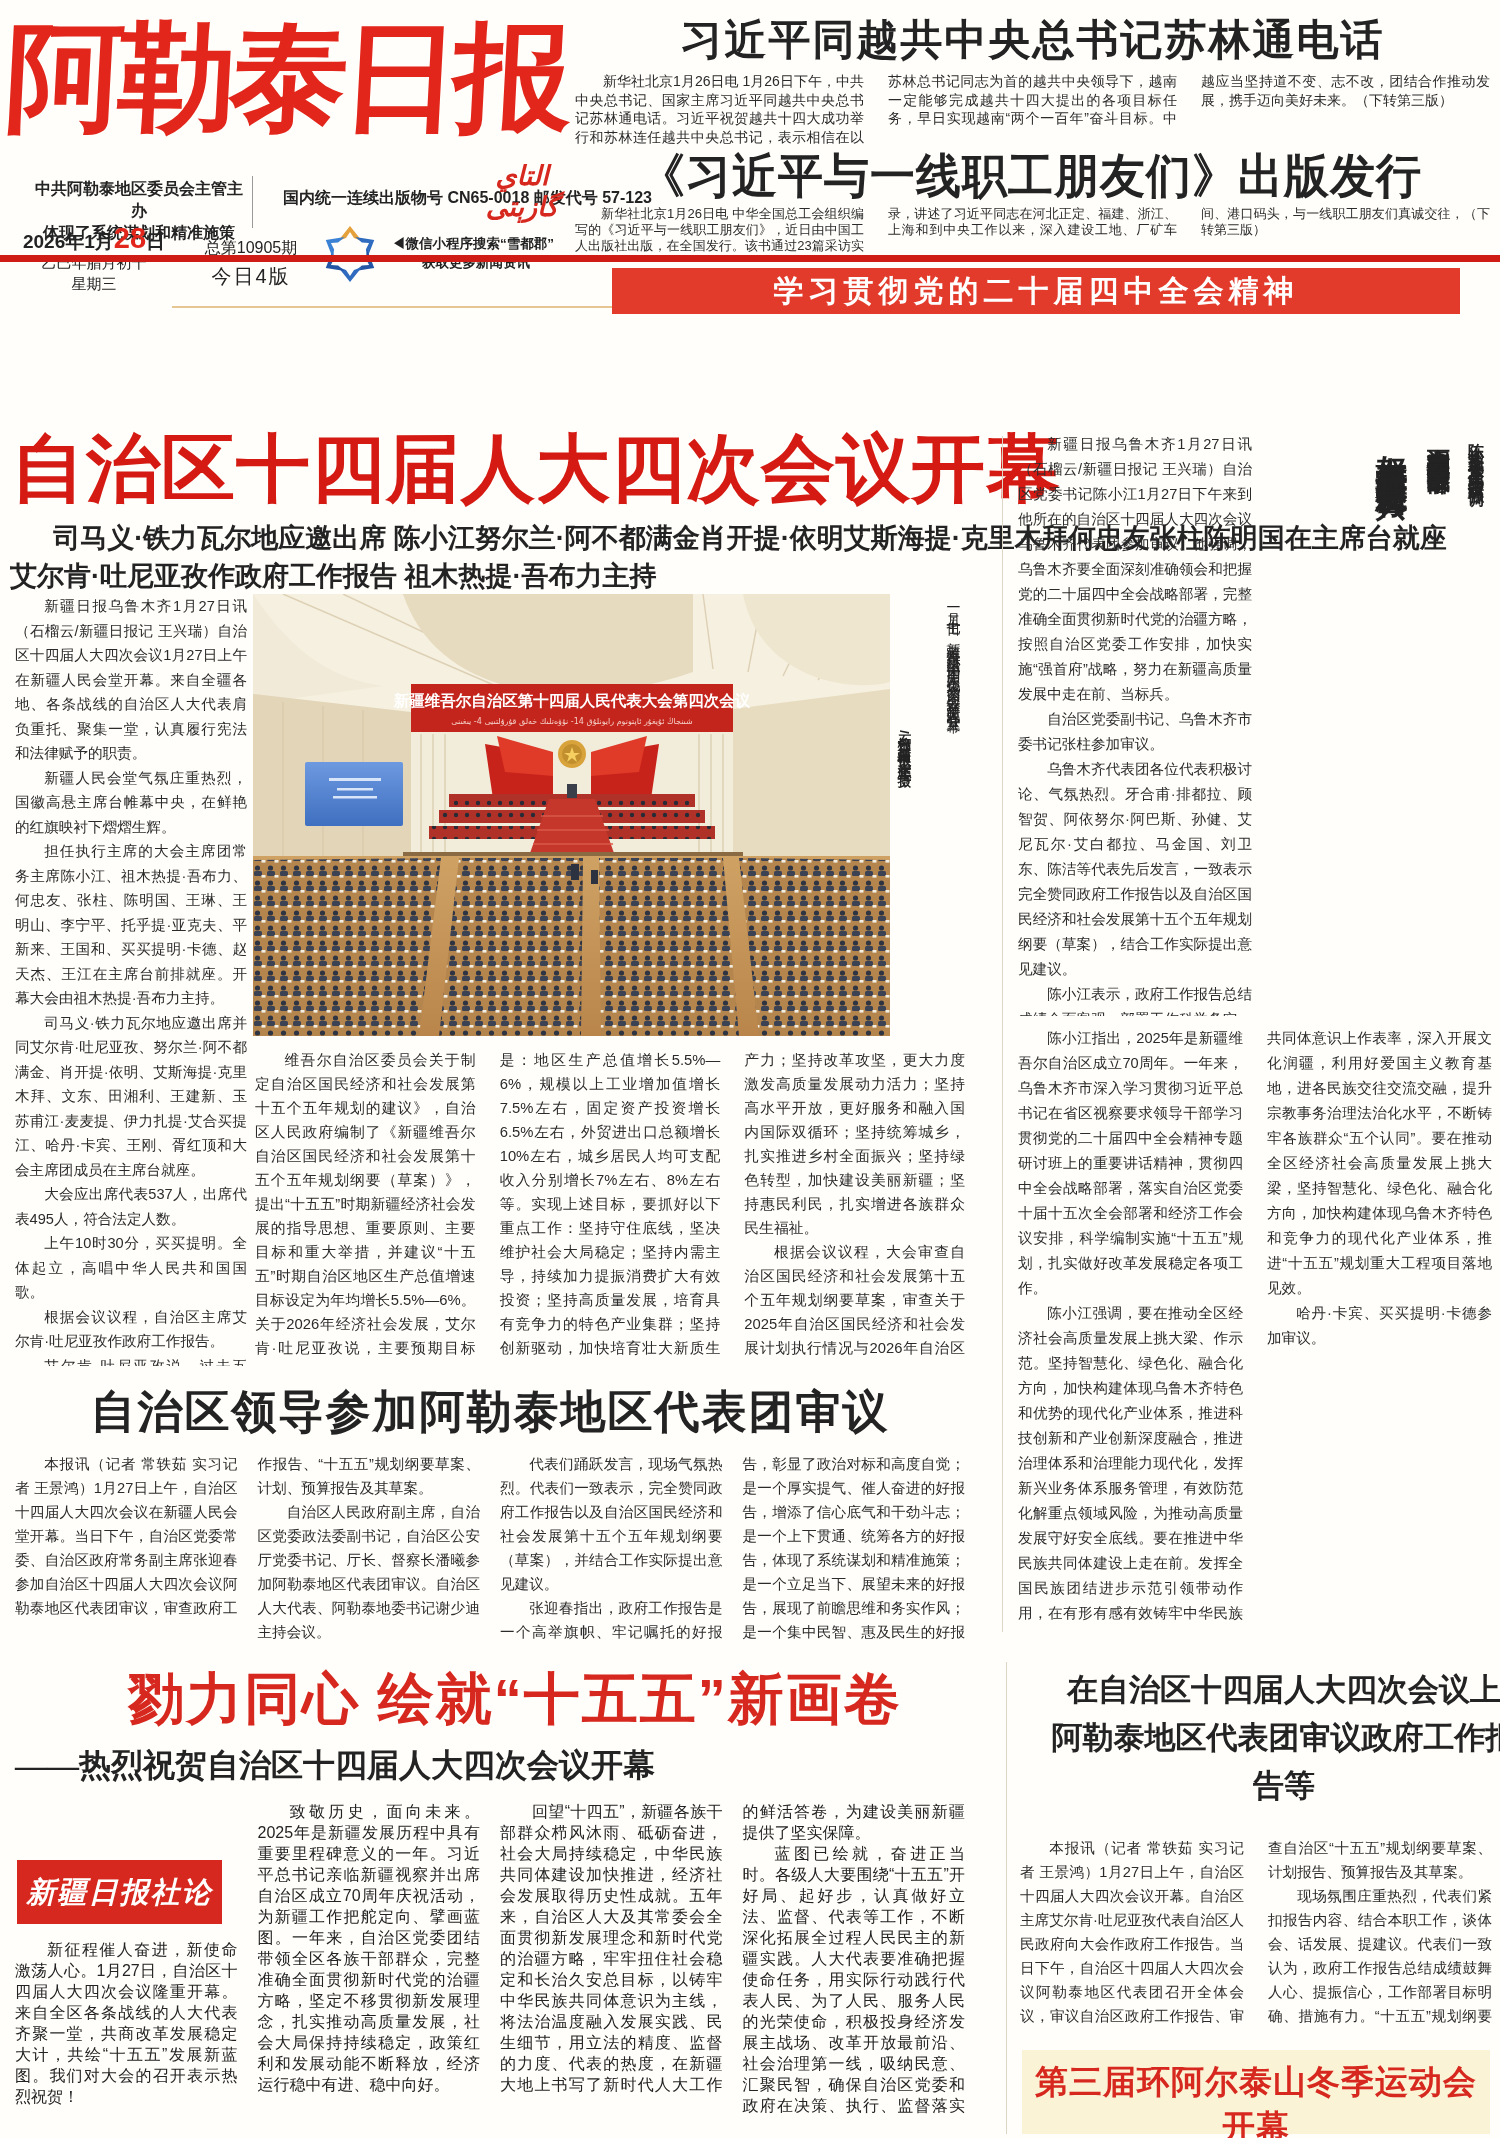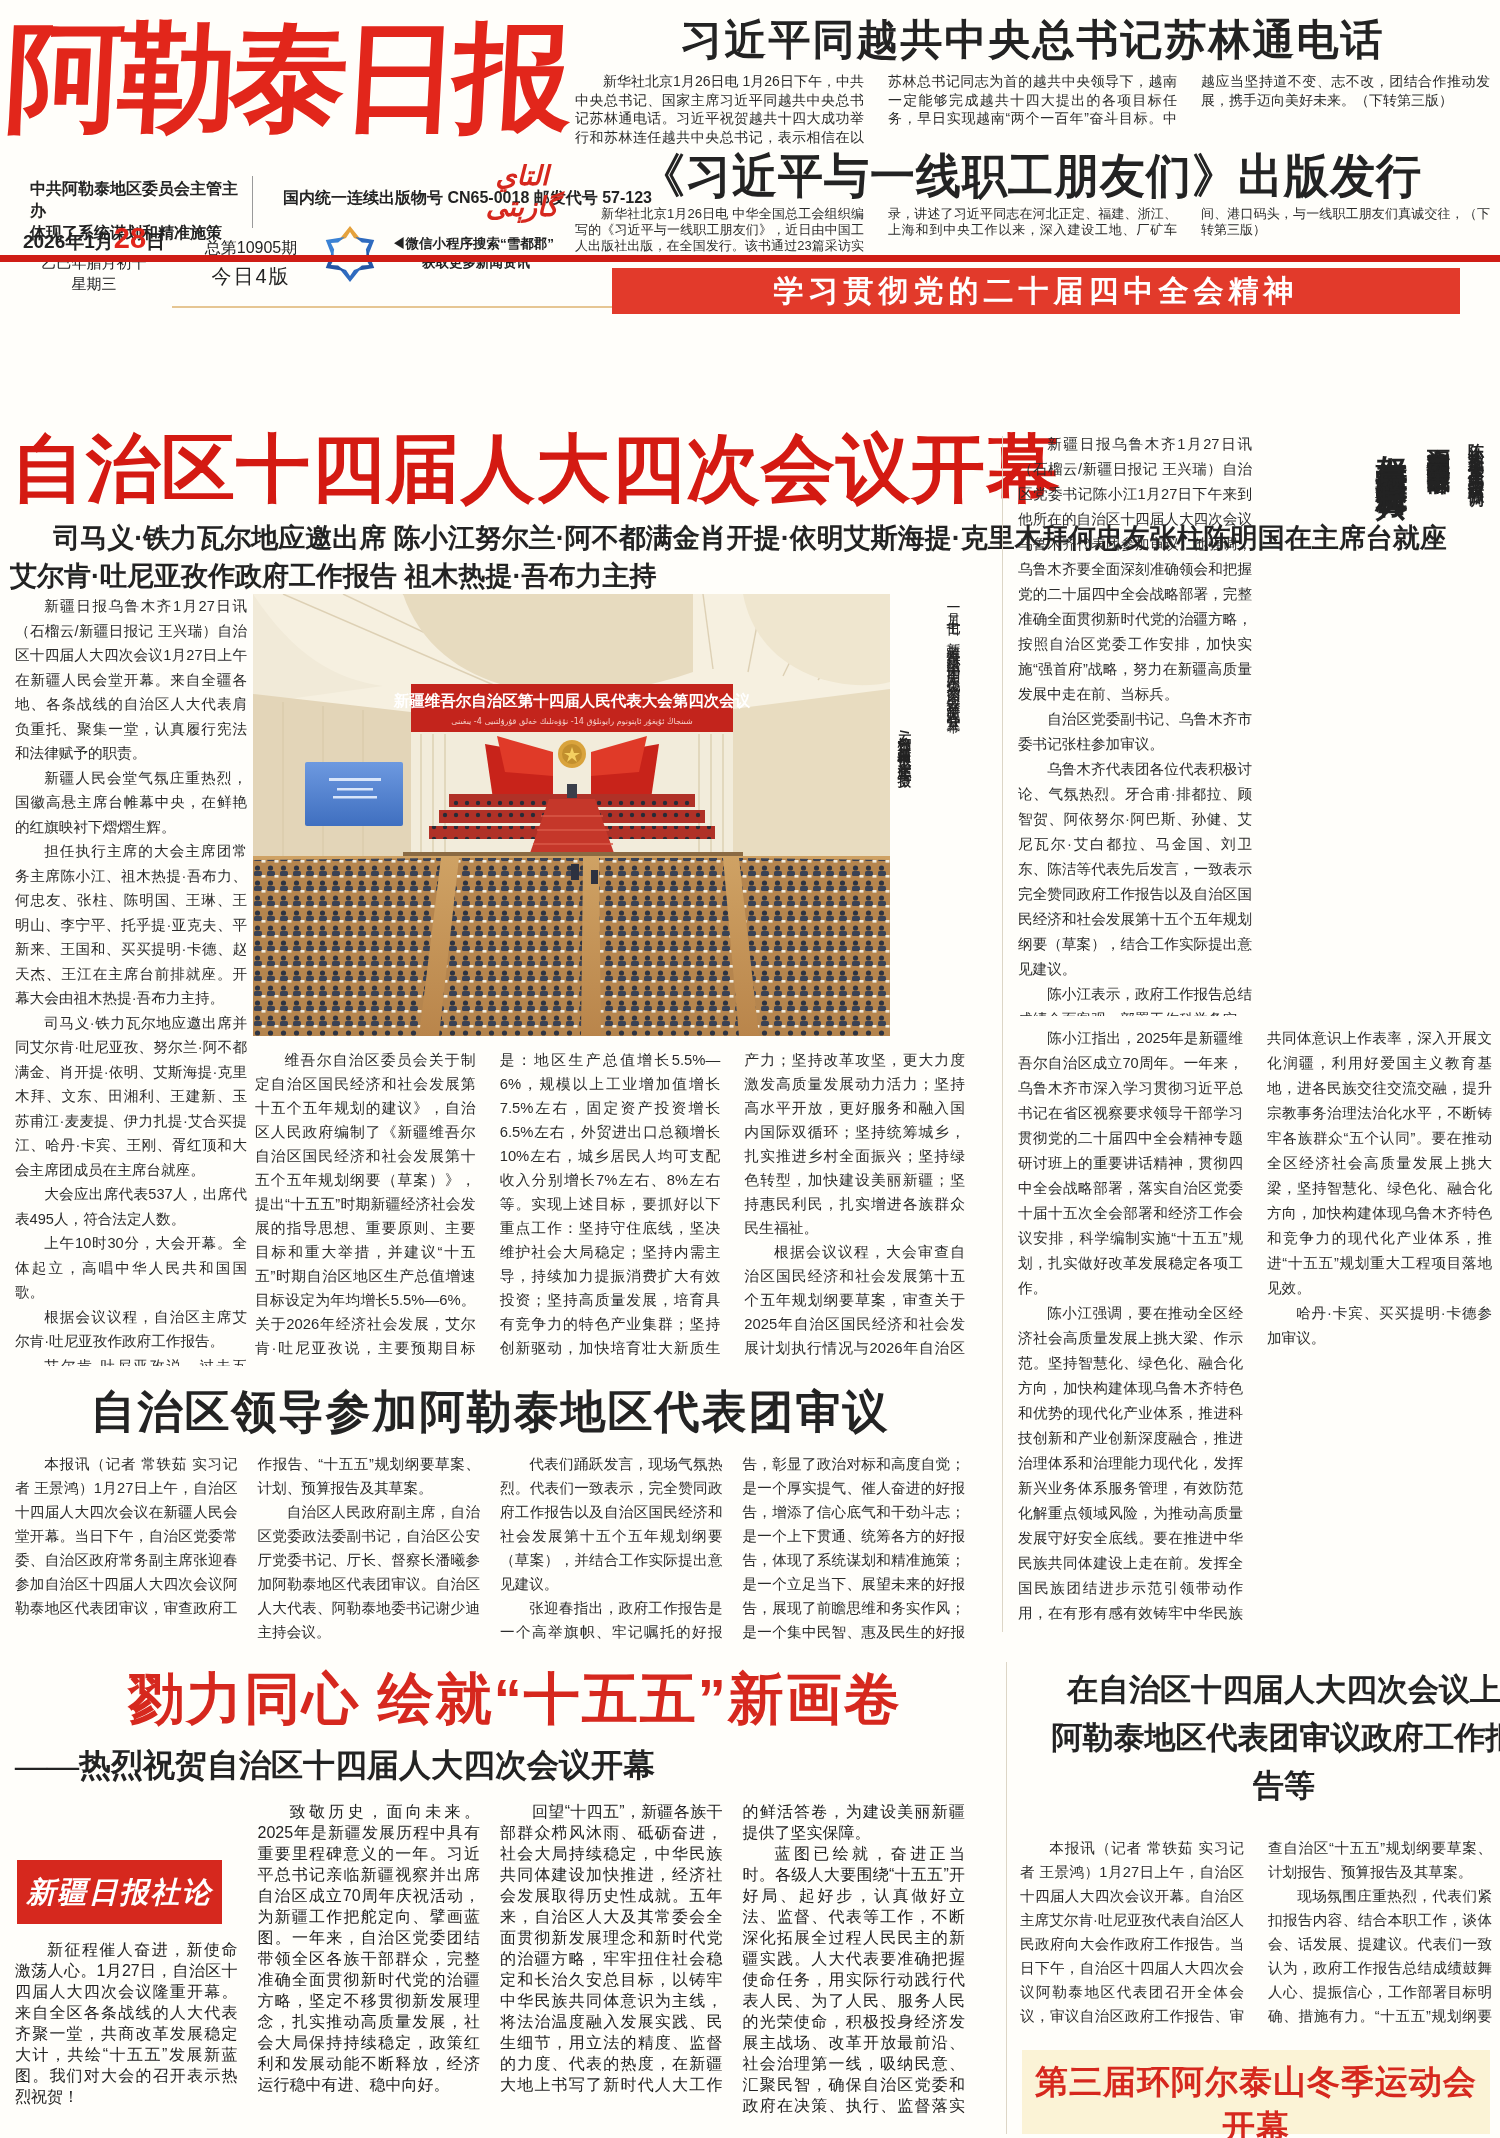--- a/index.html
+++ b/index.html
@@ -12,21 +12,21 @@
   .body-txt-sm{font-size:14px;line-height:18.5px;color:#2b2b2b;}
   .cols3{column-count:3;column-gap:24px;column-fill:auto;overflow:hidden;}
   .cols2{column-count:2;column-gap:24px;column-fill:auto;overflow:hidden;}
   .cols4{column-count:4;column-gap:20px;column-fill:auto;overflow:hidden;}
   .clip{overflow:hidden;}
 
   
   #masthead{left:6px;top:-16px;width:560px;height:190px;color:#e2261b;
             font-family:"Liberation Serif",serif;font-weight:900;font-size:118px;
             letter-spacing:-6px;line-height:190px;white-space:nowrap;transform:skewX(-3deg);}
-  #publisher{left:30px;top:178px;width:218px;font-weight:bold;font-size:16px;line-height:22px;}
+  #publisher{left:30px;top:178px;width:218px;text-align:center;font-weight:bold;font-size:16px;line-height:22px;}
   #hdr-vline{left:252px;top:176px;width:1px;height:52px;background:#9a9a9a;}
   #pubnum{left:283px;top:188px;width:380px;font-weight:bold;font-size:16px;white-space:nowrap;}
   #uyghur-title{left:462px;top:160px;width:120px;color:#d6281e;font-style:italic;font-weight:bold;
                 font-size:27px;text-align:center;font-family:"DejaVu Sans",sans-serif;}
   #dateblock{left:14px;top:228px;width:160px;text-align:center;font-size:15px;line-height:21px;}
   #dateblock .d1{font-size:19px;font-weight:bold;}
   #dateblock .day{color:#e2261b;font-size:29px;font-weight:900;}
   #issueblock{left:196px;top:238px;width:110px;text-align:center;}
   #issueblock .i1{font-size:16px;}
   #issueblock .i2{font-size:20px;letter-spacing:2px;margin-top:4px;}
@@ -169,21 +169,21 @@
   <div class="abs" id="lead-headline">自治区十四届人大四次会议开幕</div>
   <div class="abs" id="lead-sub1">司马义·铁力瓦尔地应邀出席 陈小江努尔兰·阿不都满金肖开提·依明艾斯海提·克里木拜何忠友张柱陈明国在主席台就座</div>
   <div class="abs" id="lead-sub2">艾尔肯·吐尼亚孜作政府工作报告 祖木热提·吾布力主持</div>
 
   <div class="abs clip just body-txt" id="lead-col1" style="line-height:24.5px;font-size:14.6px;">
       <p class="para">新疆日报乌鲁木齐1月27日讯（石榴云/新疆日报记 王兴瑞）自治区十四届人大四次会议1月27日上午在新疆人民会堂开幕。来自全疆各地、各条战线的自治区人大代表肩负重托、聚集一堂，认真履行宪法和法律赋予的职责。</p>
       <p class="para">新疆人民会堂气氛庄重热烈，国徽高悬主席台帷幕中央，在鲜艳的红旗映衬下熠熠生辉。</p>
       <p class="para">担任执行主席的大会主席团常务主席陈小江、祖木热提·吾布力、何忠友、张柱、陈明国、王琳、王明山、李宁平、托乎提·亚克夫、平新来、王国和、买买提明·卡德、赵天杰、王江在主席台前排就座。开幕大会由祖木热提·吾布力主持。</p>
       <p class="para">司马义·铁力瓦尔地应邀出席并同艾尔肯·吐尼亚孜、努尔兰·阿不都满金、肖开提·依明、艾斯海提·克里木拜、文东、田湘利、王建新、玉苏甫江·麦麦提、伊力扎提·艾合买提江、哈丹·卡宾、王刚、胥红顶和大会主席团成员在主席台就座。</p>
       <p class="para">大会应出席代表537人，出席代表495人，符合法定人数。</p>
-      <p class="para">上午10时30分，大会开幕。全体起立，高唱中华人民共和国国歌。</p>
+      <p class="para">上午10时30分，买买提明。全体起立，高唱中华人民共和国国歌。</p>
       <p class="para">根据会议议程，自治区主席艾尔肯·吐尼亚孜作政府工作报告。</p>
       <p class="para">艾尔肯·吐尼亚孜说，过去五年，在以习近平同志为核心的党中央坚强领导下，自治区党委团结带领全区各族干部群众，推动自治区“十四五”规划目标任务顺利完成，新疆经济实力、科技实力、文化实力、综合实力和人民生活水平跃上新台阶。2025年，我们坚决贯彻落实党中央、国务院决策部署，经济运行稳中有进、进中提质，全年地区生产总值增长5.5%，规上工业增加值增长7.7%，固定资产投资增长5.9%，城乡居民人均可支配收入分别增长5.3%、6%，其中农村居民人均可支配收入首次突破2万元。</p>
     </div>
 
   <svg class="abs" id="photo" viewBox="0 0 637 442" preserveAspectRatio="none">
     <defs>
       <pattern id="crowd" width="13" height="15" patternUnits="userSpaceOnUse">
         <rect width="13" height="15" fill="#b5854e"></rect>
         <circle cx="4.5" cy="4" r="2.6" fill="#2e3442"></circle>
         <rect x="1" y="7" width="8" height="5" rx="1.5" fill="#3a4254"></rect>

